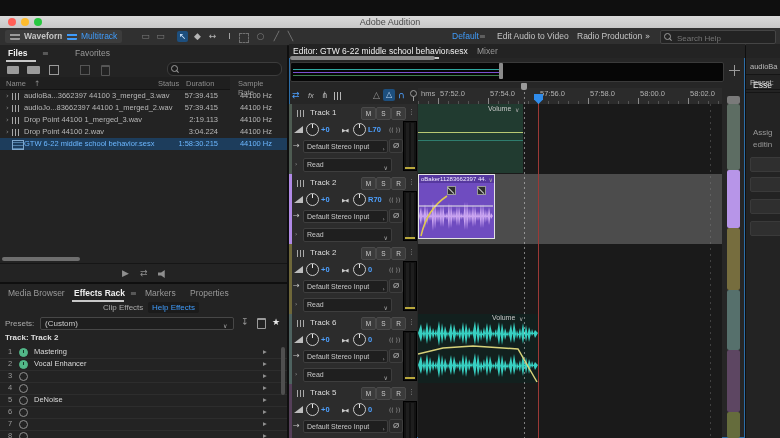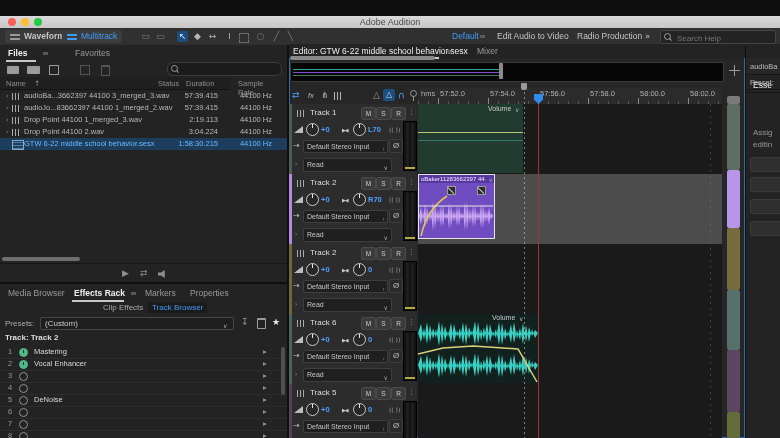--- a/index.html
+++ b/index.html
@@ -244,21 +244,21 @@
 
   <div id="rack" class="abs panel">
     <span class="abs ptab" style="left:8px;top:4px;">Media Browser</span>
     <span class="abs ptab act" style="left:74px;top:4px;font-weight:bold;">Effects Rack</span>
     <div class="abs underline" style="left:72px;top:16px;width:52px;"></div>
     <span class="abs hamb ic" style="left:130px;top:5px;">≡</span>
     <span class="abs ptab" style="left:145px;top:4px;">Markers</span>
     <span class="abs ptab" style="left:190px;top:4px;">Properties</span>
 
     <span class="abs subtab" style="left:103px;top:19px;">Clip Effects</span>
-    <span class="abs subtab sel" style="left:148px;top:18px;">Track Browser</span>
+    <span class="abs subtab sel" style="left:148px;top:18px;">Help Effects</span>
 
     <span class="abs" style="left:5px;top:35px;font-size:8px;color:#aaaaaa;">Presets:</span>
     <div class="abs combo" style="left:40px;top:33px;width:192px;height:11px;">
       <span class="abs" style="left:4px;">(Custom)</span>
       <span class="abs chev ic" style="left:182px;top:2px;">∨</span>
     </div>
     <span class="abs ic" style="left:241px;top:33px;color:#9a9a9a;font-size:9px;">↧</span>
     <span class="abs trash" style="left:257px;top:34px;"></span>
     <span class="abs ic" style="left:272px;top:33px;color:#e8e8e8;font-size:9px;">★</span>
 

